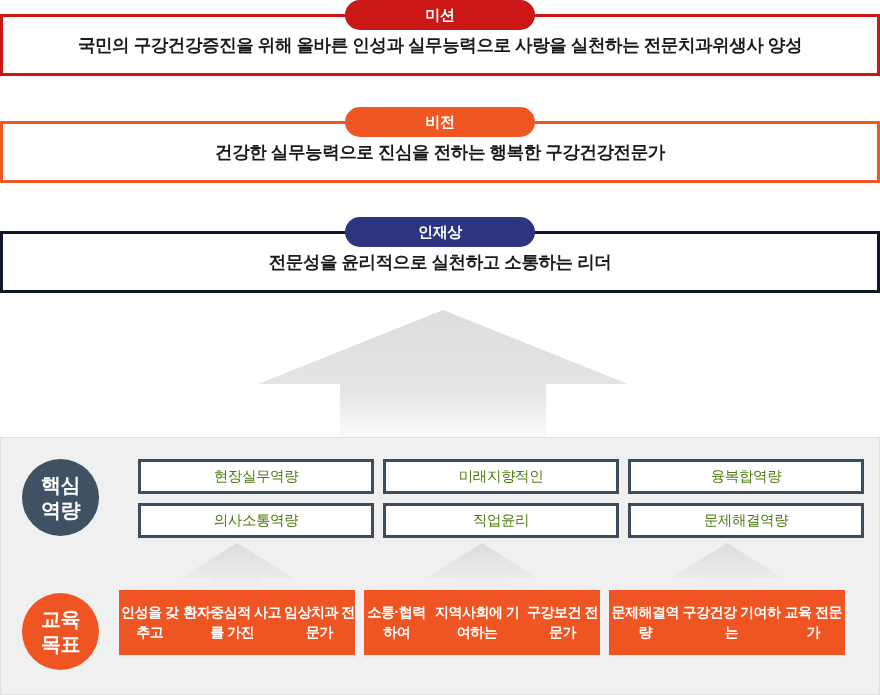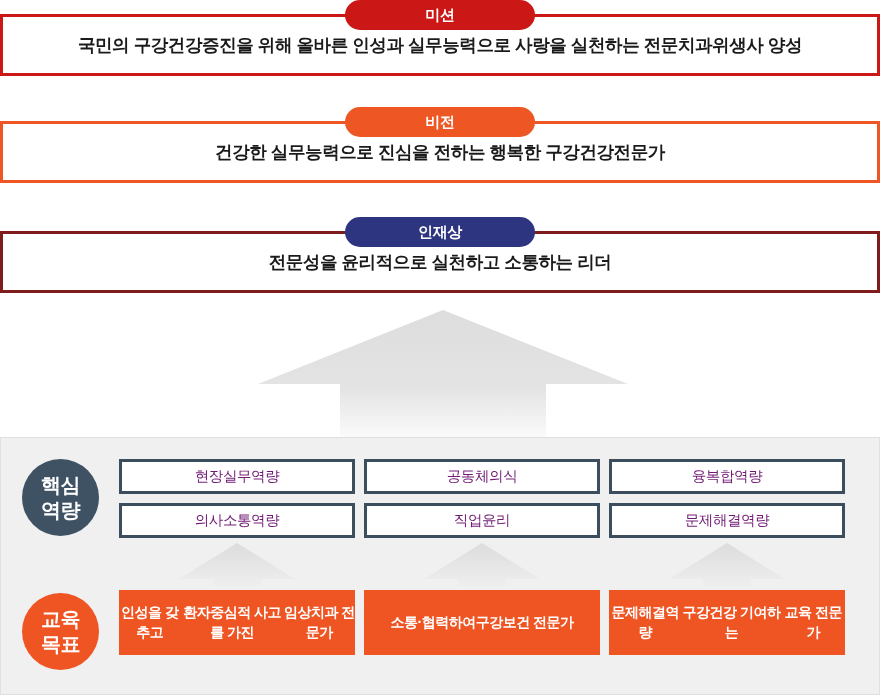--- a/index.html
+++ b/index.html
@@ -33,21 +33,21 @@
 
   #mission        { top: 0; height: 92px; }
   #mission .box   { height: 62px; border: 3px solid #cc1717; }
   #mission .badge { background: #cc1717; }
 
   #vision         { top: 107px; height: 92px; }
   #vision .box    { height: 62px; border: 3px solid #ee5724; }
   #vision .badge  { background: #ee5724; }
 
   #talent         { top: 217px; height: 92px; }
-  #talent .box    { height: 62px; border: 3px solid #7f1d1d; }
+  #talent .box    { height: 62px; border: 3px solid #0f172a; }
   #talent .badge  { background: #2e3580; }
 
   
   #big-arrow {
     position: absolute; left: 258px; top: 310px;
     width: 370px; height: 128px;
   }
 
   
   #panel {
@@ -69,22 +69,23 @@
 
   .col { position: absolute; width: 236px; }
   .col-0 { left: 118px; }
   .col-1 { left: 363px; }
   .col-2 { left: 608px; }
 
   .comp-box {
     width: 236px; height: 35px;
     background: #fff; border: 3px solid #3c4e5e;
     display: flex; align-items: center; justify-content: center;
-    font-size: 14.5px; color: #701a75; letter-spacing: -0.4px;
+    font-size: 14.5px; color: #4d7c0f; letter-spacing: -0.4px;
     white-space: nowrap;
+    margin-left: 19px;
   }
   .comp-top { position: absolute; top: 21px; }
   .comp-bot { position: absolute; top: 65px; }
 
   .goal-box {
     position: absolute; top: 152px;
     width: 236px; height: 65px;
     background: #ef5523;
     display: flex; flex-direction: row;
     align-items: center; justify-content: center;
@@ -156,33 +157,34 @@
         <path d="M58 0 L116 36 L82 36 L82 44 L34 44 L34 36 L0 36 Z" fill="url(#mg0)"></path>
       </svg>
       <div class="goal-box">
         <span>인성을 갖추고</span>
         <span>환자중심적 사고를 가진</span>
         <span>임상치과 전문가</span>
       </div>
     </div>
 
     <div class="col col-1">
-      <div class="comp-box comp-top">공동체의식</div>
+      <div class="comp-box comp-top">미래지향적인</div>
       <div class="comp-box comp-bot">직업윤리</div>
       <svg class="mini-arrow" viewBox="0 0 116 44">
         <defs>
           <linearGradient id="mg1" x1="0" y1="0" x2="0" y2="1">
             <stop offset="0%" stop-color="#dcdcdc"></stop>
               <stop offset="100%" stop-color="#efefef"></stop>
           </linearGradient>
         </defs>
         <path d="M58 0 L116 36 L82 36 L82 44 L34 44 L34 36 L0 36 Z" fill="url(#mg1)"></path>
       </svg>
       <div class="goal-box">
         <span>소통·협력하여</span>
+        <span>지역사회에 기여하는</span>
         <span>구강보건 전문가</span>
       </div>
     </div>
 
     <div class="col col-2">
       <div class="comp-box comp-top">융복합역량</div>
       <div class="comp-box comp-bot">문제해결역량</div>
       <svg class="mini-arrow" viewBox="0 0 116 44">
         <defs>
           <linearGradient id="mg2" x1="0" y1="0" x2="0" y2="1">

